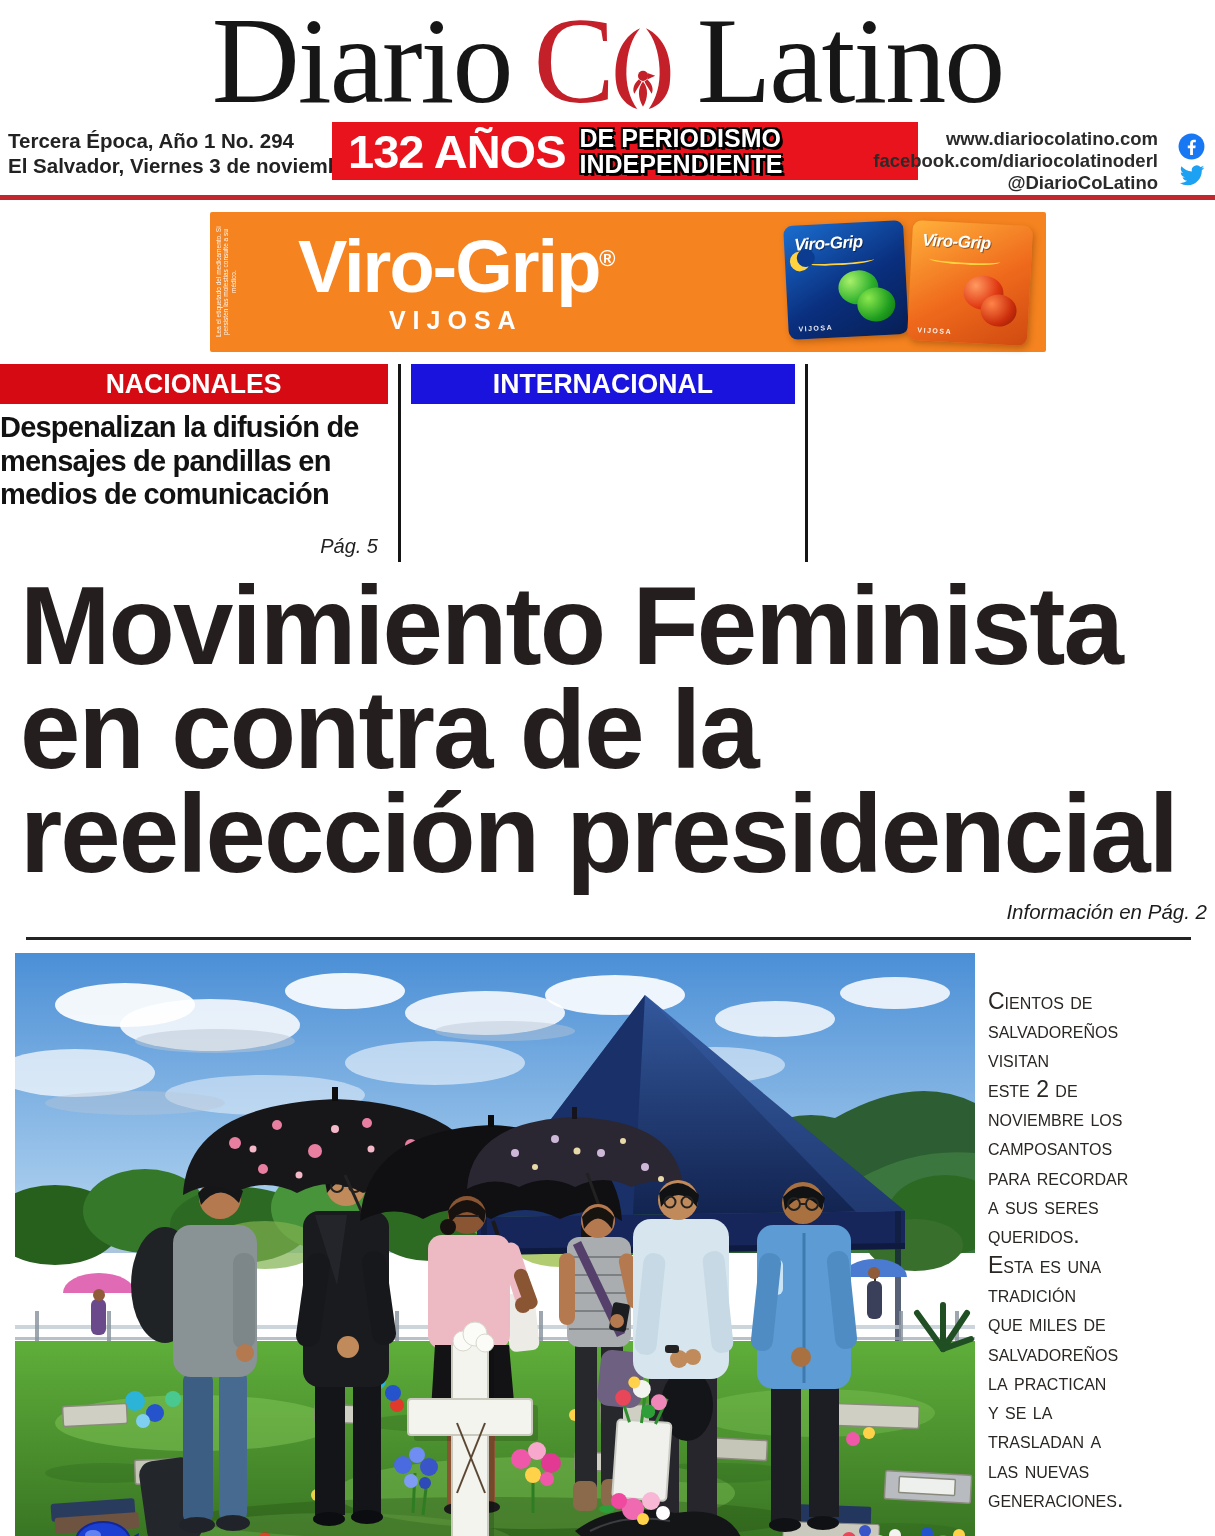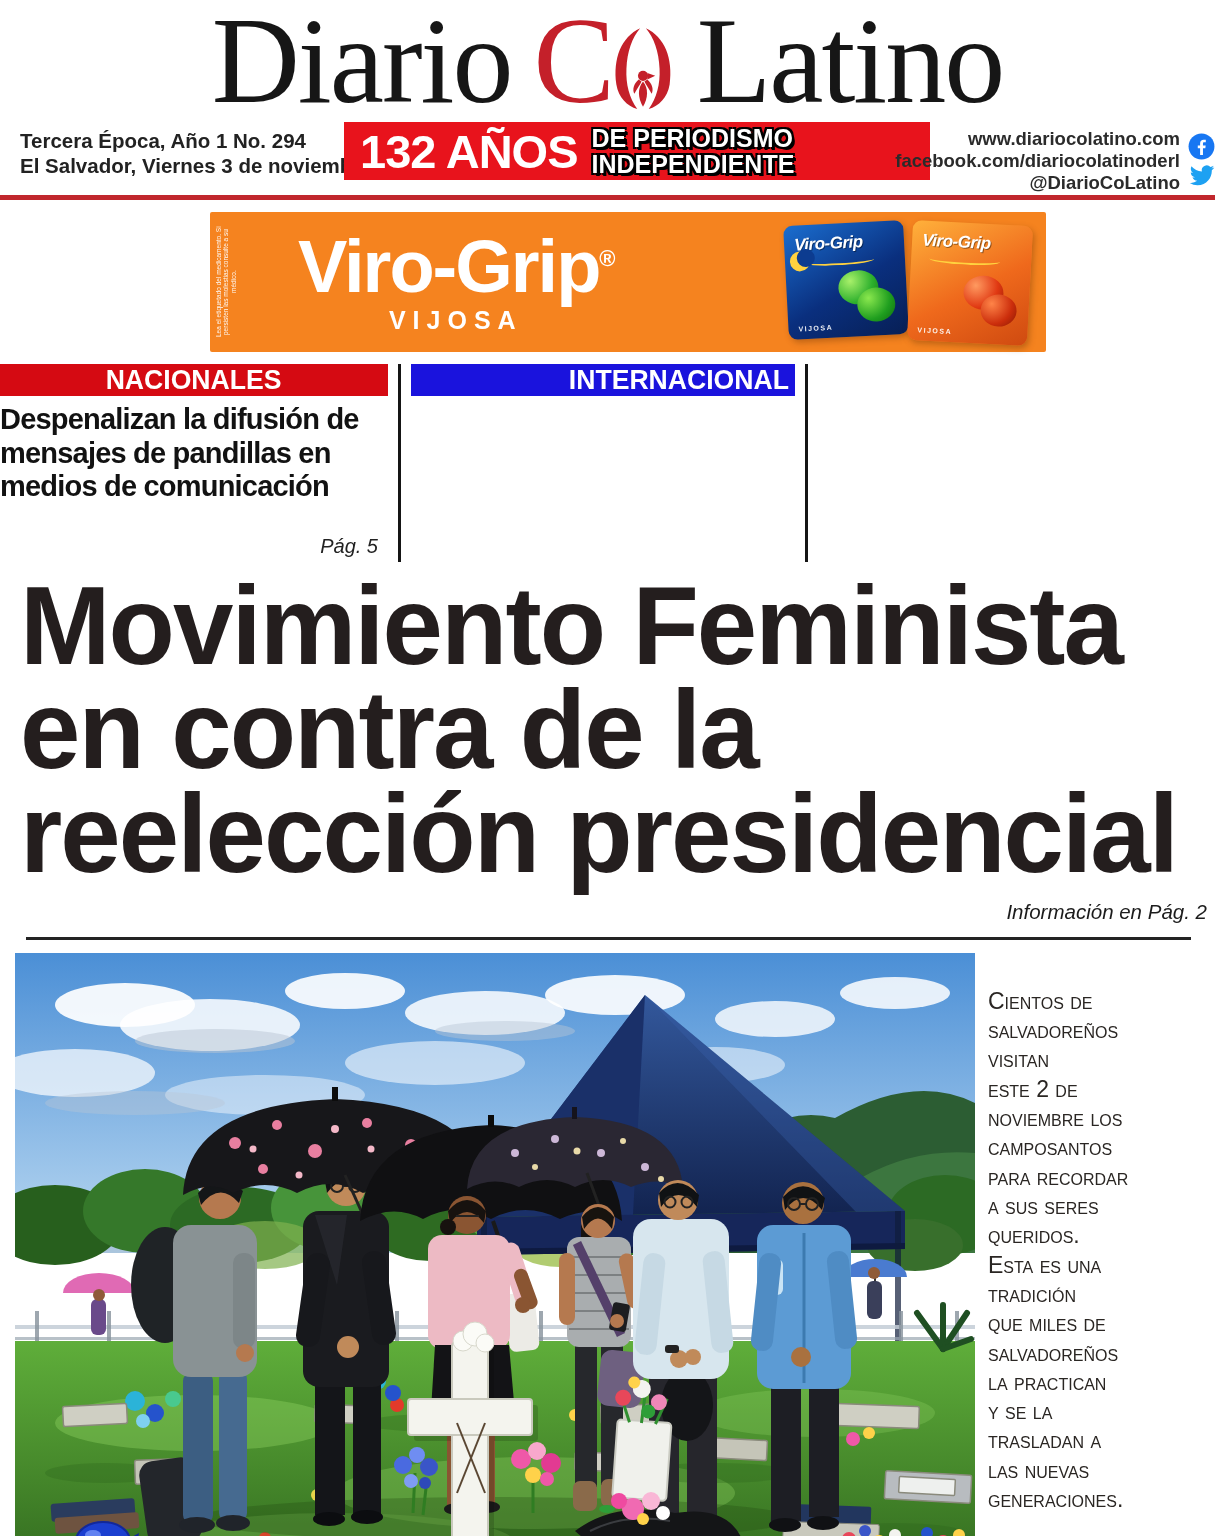--- a/index.html
+++ b/index.html
@@ -7,28 +7,28 @@
         font-family:"Liberation Sans",sans-serif;color:#1a1a1a;}
 
   
   .masthead{text-align:center;padding-top:2px;height:120px;}
   .mast-line{display:inline-flex;align-items:center;font-family:"Liberation Serif",serif;
              font-size:122px;line-height:.96;color:#161616;letter-spacing:-2px;}
   .mast-word{white-space:nowrap;}
   .mast-co{display:inline-flex;align-items:flex-end;color:#c4202a;margin:0 18px 0 22px;}
   .phoenix{margin:0 0 4px -6px;}
 
-  .info-row{position:relative;height:64px;margin-left:12px;}
+  .info-row{position:relative;height:64px;}
   .edition{position:absolute;left:8px;top:6px;font-size:20.5px;font-weight:700;color:#222;line-height:1.22;}
   .banner{position:absolute;left:332px;top:0;width:586px;height:58px;background:#e8131c;
           display:flex;align-items:center;padding:0 10px 0 16px;box-sizing:border-box;}
   .banner-years{font-size:47px;font-weight:700;color:#fff;letter-spacing:-1px;white-space:nowrap;}
   .banner-slogan{margin-left:14px;font-weight:700;font-size:25px;line-height:1.05;color:#fff;white-space:pre-line;
       text-shadow:-2px -2px 0 #000,2px -2px 0 #000,-2px 2px 0 #000,2px 2px 0 #000,3px 3px 0 #000;}
-  .social{position:absolute;right:0;top:6px;display:flex;align-items:center;gap:8px;}
+  .social{position:absolute;right:10px;top:6px;display:flex;align-items:center;gap:20px;}
   .social-text{text-align:right;font-size:18.5px;font-weight:700;color:#2b2b2b;line-height:1.2;}
   .social-icons{display:flex;flex-direction:column;gap:4px;}
   .red-rule{height:5px;background:#c1272d;margin-top:9px;}
 
   
   .ad{margin:12px 0 0 210px;width:836px;height:140px;background:#f5831f;position:relative;
       display:flex;align-items:center;box-sizing:border-box;border-radius:2px;}
   .ad-fine{position:absolute;left:5px;top:12px;bottom:12px;width:14px;writing-mode:vertical-rl;
            transform:rotate(180deg);font-size:6.5px;color:#fff;line-height:1.15;opacity:.95;text-align:center;}
   .ad-brand{margin-left:88px;text-align:center;}
@@ -51,21 +51,21 @@
   .moon::after{content:"";position:absolute;left:7px;top:-2px;width:18px;height:18px;border-radius:50%;background:#0c3c90;}
   .sachet-co{position:absolute;left:10px;bottom:7px;font-size:7px;letter-spacing:1.5px;opacity:.9;}
 
   
   .sections{display:flex;margin-top:12px;height:198px;}
   .sec{box-sizing:border-box;display:flex;flex-direction:column;}
   .sec1{width:398px;}
   .sec2{width:404px;}
   .sec3{flex:1;}
   .sec-divider{width:3px;background:#151515;}
-  .sec-bar{height:32px;display:flex;align-items:center;justify-content:center;color:#fff;font-weight:700;font-size:28px;}
+  .sec-bar{height:40px;display:flex;align-items:center;justify-content:center;color:#fff;font-weight:700;font-size:28px;}
   .sec-bar span{transform:scaleX(.95);white-space:nowrap;}
   .sec1 .sec-bar{margin-right:10px;}
   .sec2 .sec-bar{margin:0 10px;}
   .sec3 .sec-bar{margin-left:10px;}
   .sec-head{font-weight:700;font-size:29px;line-height:1.16;letter-spacing:-.8px;color:#121212;
             margin-top:7px;white-space:pre-line;}
   .sec1 .sec-head{padding-right:14px;}
   .sec2 .sec-head{padding:0 10px;}
   .sec3 .sec-head{padding-left:13px;font-size:28px;}
   .sec-page{margin-top:auto;text-align:right;font-style:italic;font-size:20px;color:#222;padding:0 20px 4px 0;}
@@ -171,21 +171,21 @@
       <div class="sec-bar" style="background: rgb(213, 10, 18);">
           <span>NACIONALES</span>
         </div>
       <div class="sec-head">Despenalizan la difusión de
 mensajes de pandillas en
 medios de comunicación</div>
       <div class="sec-page">Pág. 5</div>
     </div>
     <div class="sec-divider"></div>
     <div class="sec sec2">
-      <div class="sec-bar" style="background: rgb(26, 19, 221); justify-content: flex-end;">
+      <div class="sec-bar" style="background: rgb(26, 19, 221);">
           <span>INTERNACIONAL</span>
         </div>
     </div>
     <div class="sec-divider"></div>
   </div>
 
   <div class="lead">
     <div class="lead-line">Movimiento Feminista</div>
     <div class="lead-line">en contra de la</div>
     <div class="lead-line">reelección presidencial</div>

